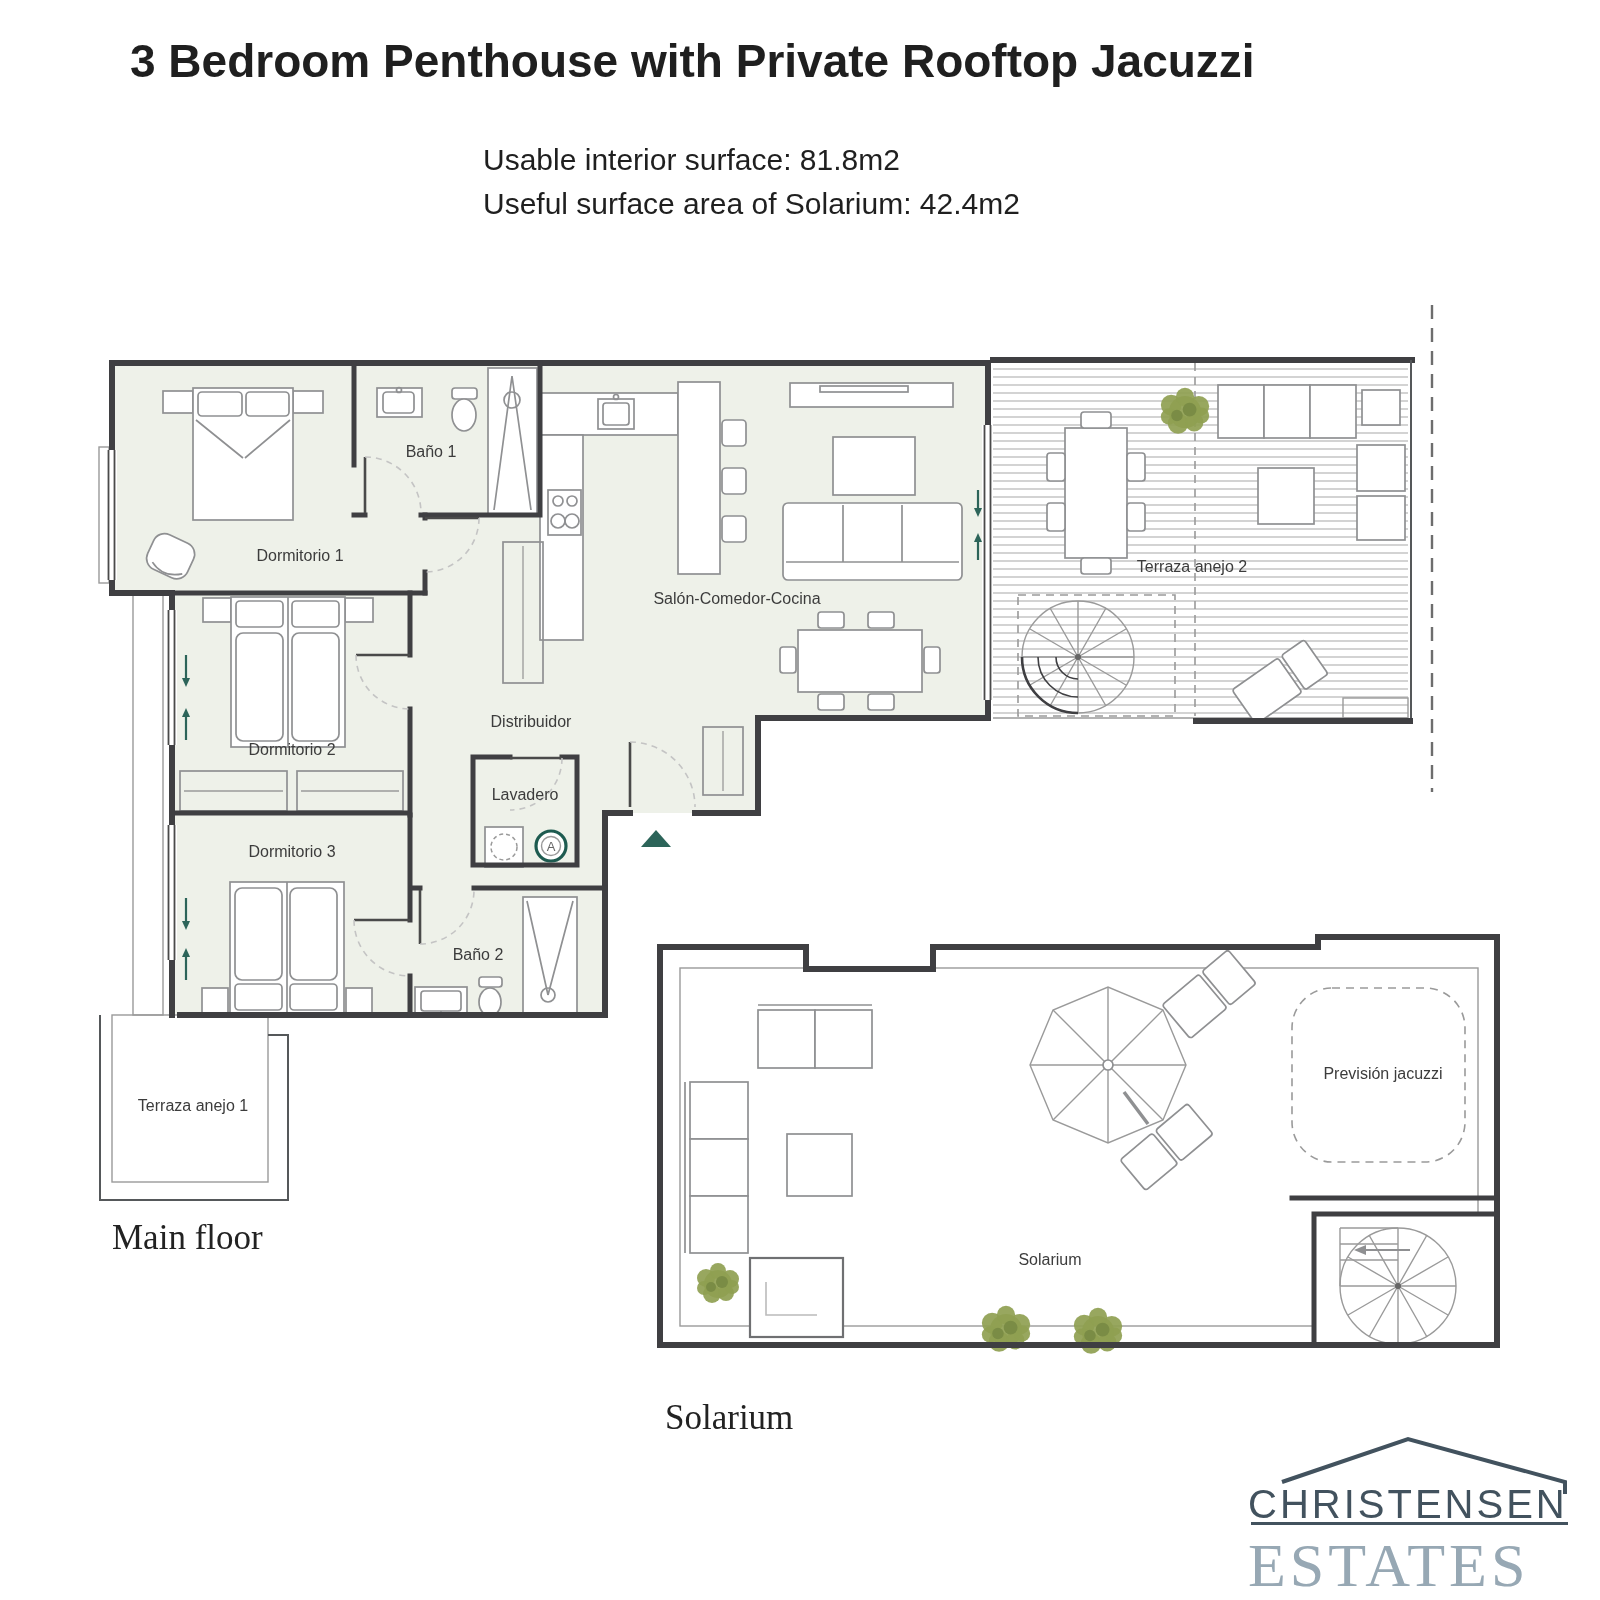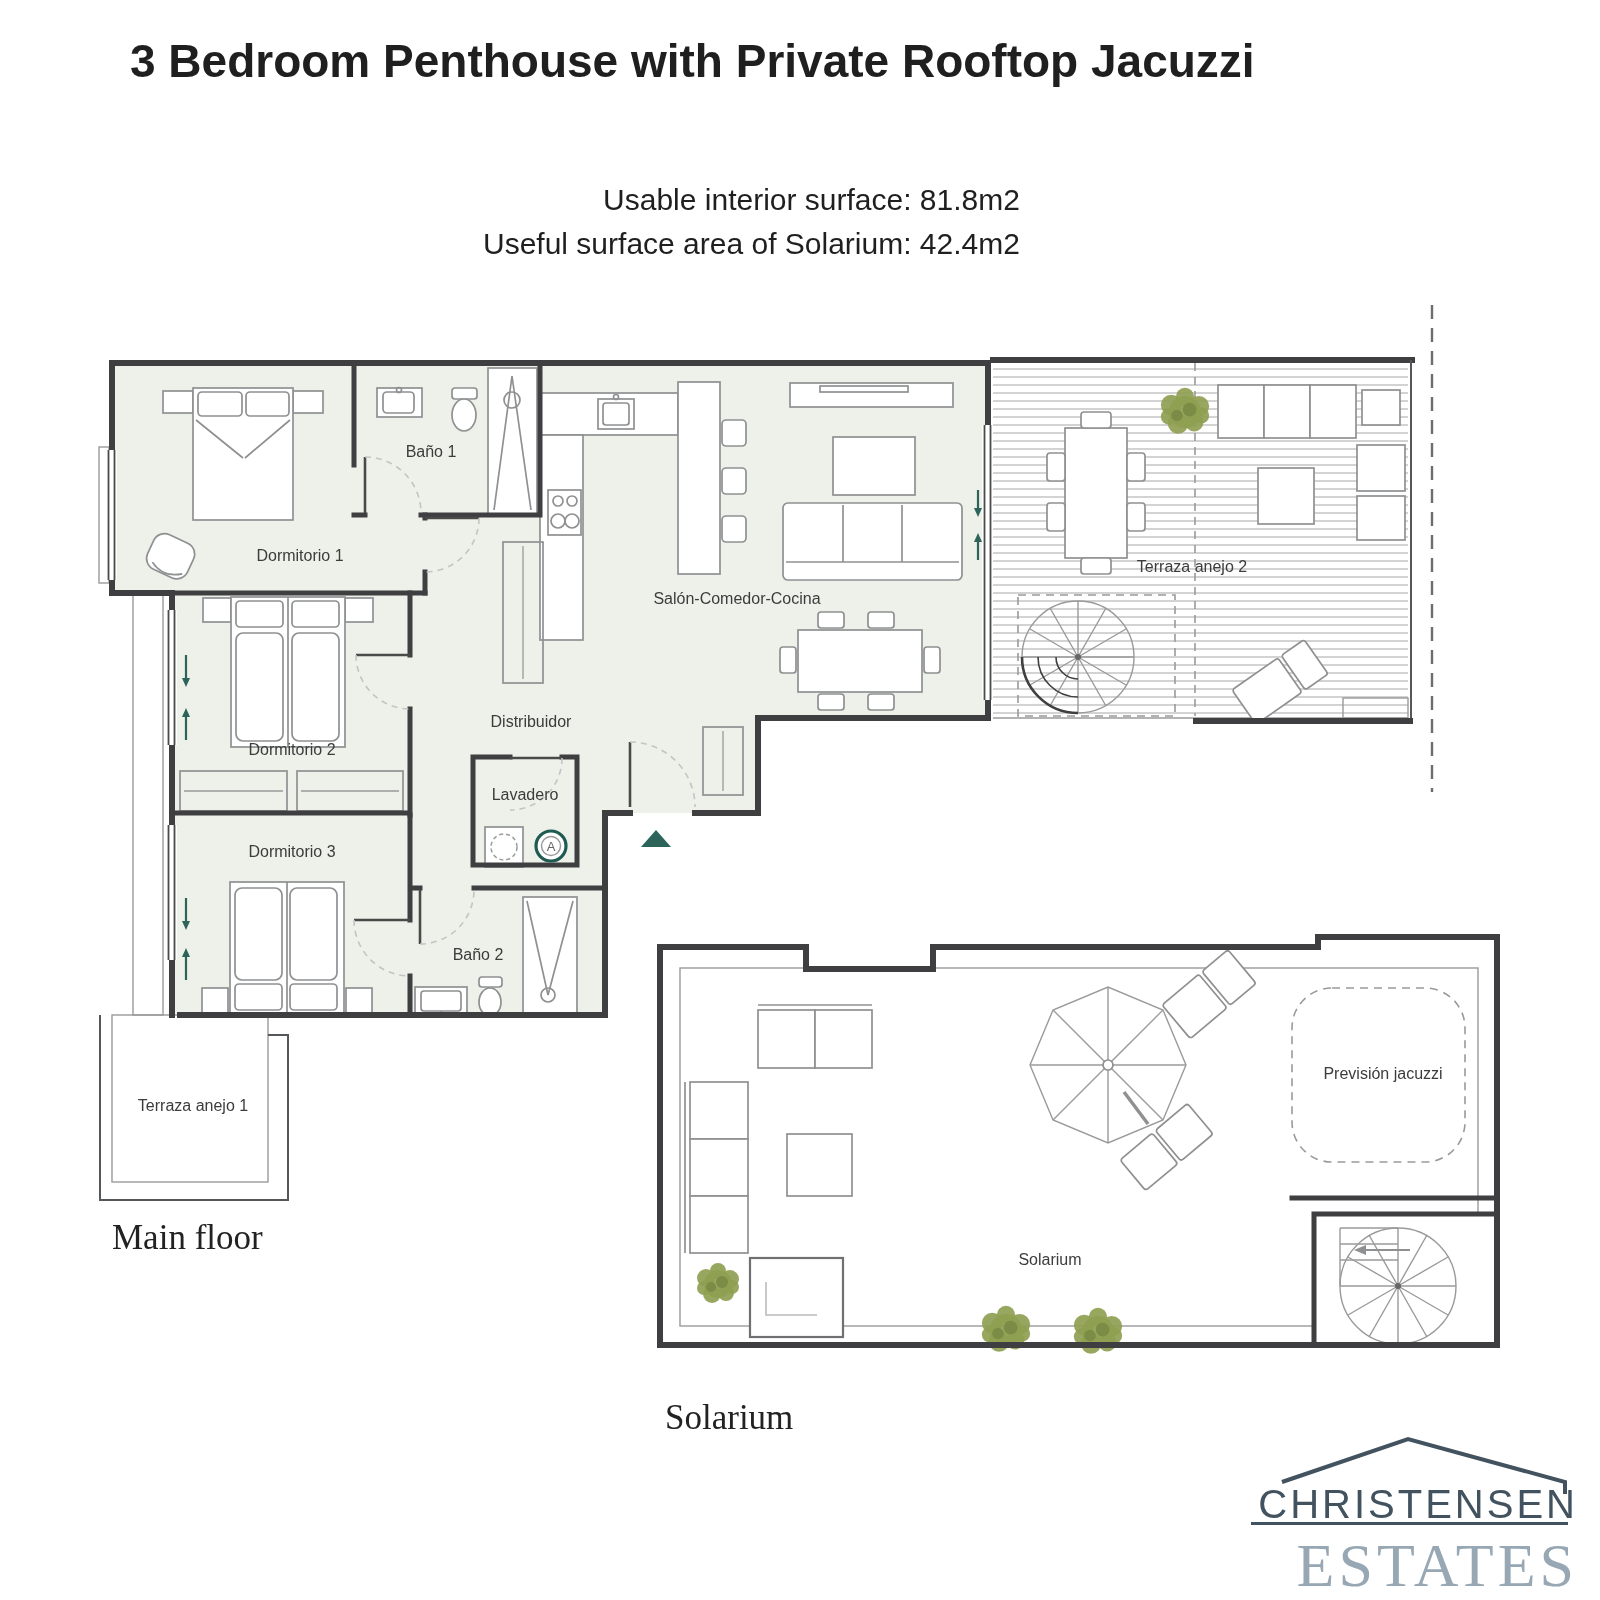--- a/index.html
+++ b/index.html
@@ -2,25 +2,25 @@
 <html style="--wall: #3f3f42; --room-fill: #eef1e9; --furniture: #8f9092; --deck-line: #b5b5b5; --plant: #8fa051; --teal: #2c6459; --logo-dark: #42525e; --logo-light: #97a8b4; --text: #1f1f1f; --label: #3c3c3c;"><head>
 <meta charset="utf-8">
 <style>
   :root{
     --wall:#3f3f42; --room-fill:#eef1e9; --furniture:#8f9092; --deck-line:#b5b5b5;
     --plant:#8fa051; --teal:#2c6459; --logo-dark:#42525e; --logo-light:#97a8b4;
     --text:#1f1f1f; --label:#3c3c3c;
   }
   html,body{margin:0;padding:0;background:#fff;}
   .page{position:relative;width:1600px;height:1600px;background:#fff;overflow:hidden;
-        font-family:"Liberation Sans",sans-serif;text-align:right;}
+        font-family:"Liberation Sans",sans-serif;}
   .plan-svg{position:absolute;left:0;top:0;}
   .title{position:absolute;left:130px;top:34px;font-size:46px;font-weight:700;color:var(--text);
          letter-spacing:0px;white-space:nowrap;}
-  .surface{position:absolute;left:483px;top:138px;font-size:30px;line-height:44px;color:var(--text);margin-top:40px;}
+  .surface{position:absolute;left:483px;top:138px;font-size:30px;line-height:44px;color:var(--text);}
   .caption{position:absolute;font-size:35px;color:#222;font-family:Liberation Serif, serif;}
   .caption-main{left:112px;top:1218px;}
   .caption-sol{left:665px;top:1398px;}
   .logo-name{position:absolute;left:1248px;top:1482px;width:330px;font-size:40px;letter-spacing:3px;
              color:var(--logo-dark);white-space:nowrap;}
   .logo-rule{position:absolute;left:1251px;top:1522px;width:317px;height:3px;background:var(--logo-dark);}
   .logo-estates{position:absolute;left:1248px;top:1530px;width:330px;font-size:62px;letter-spacing:4px;
                 font-family:Liberation Serif, serif;color:var(--logo-light);white-space:nowrap;}
   
   .room{fill:var(--room-fill);stroke:none;}

